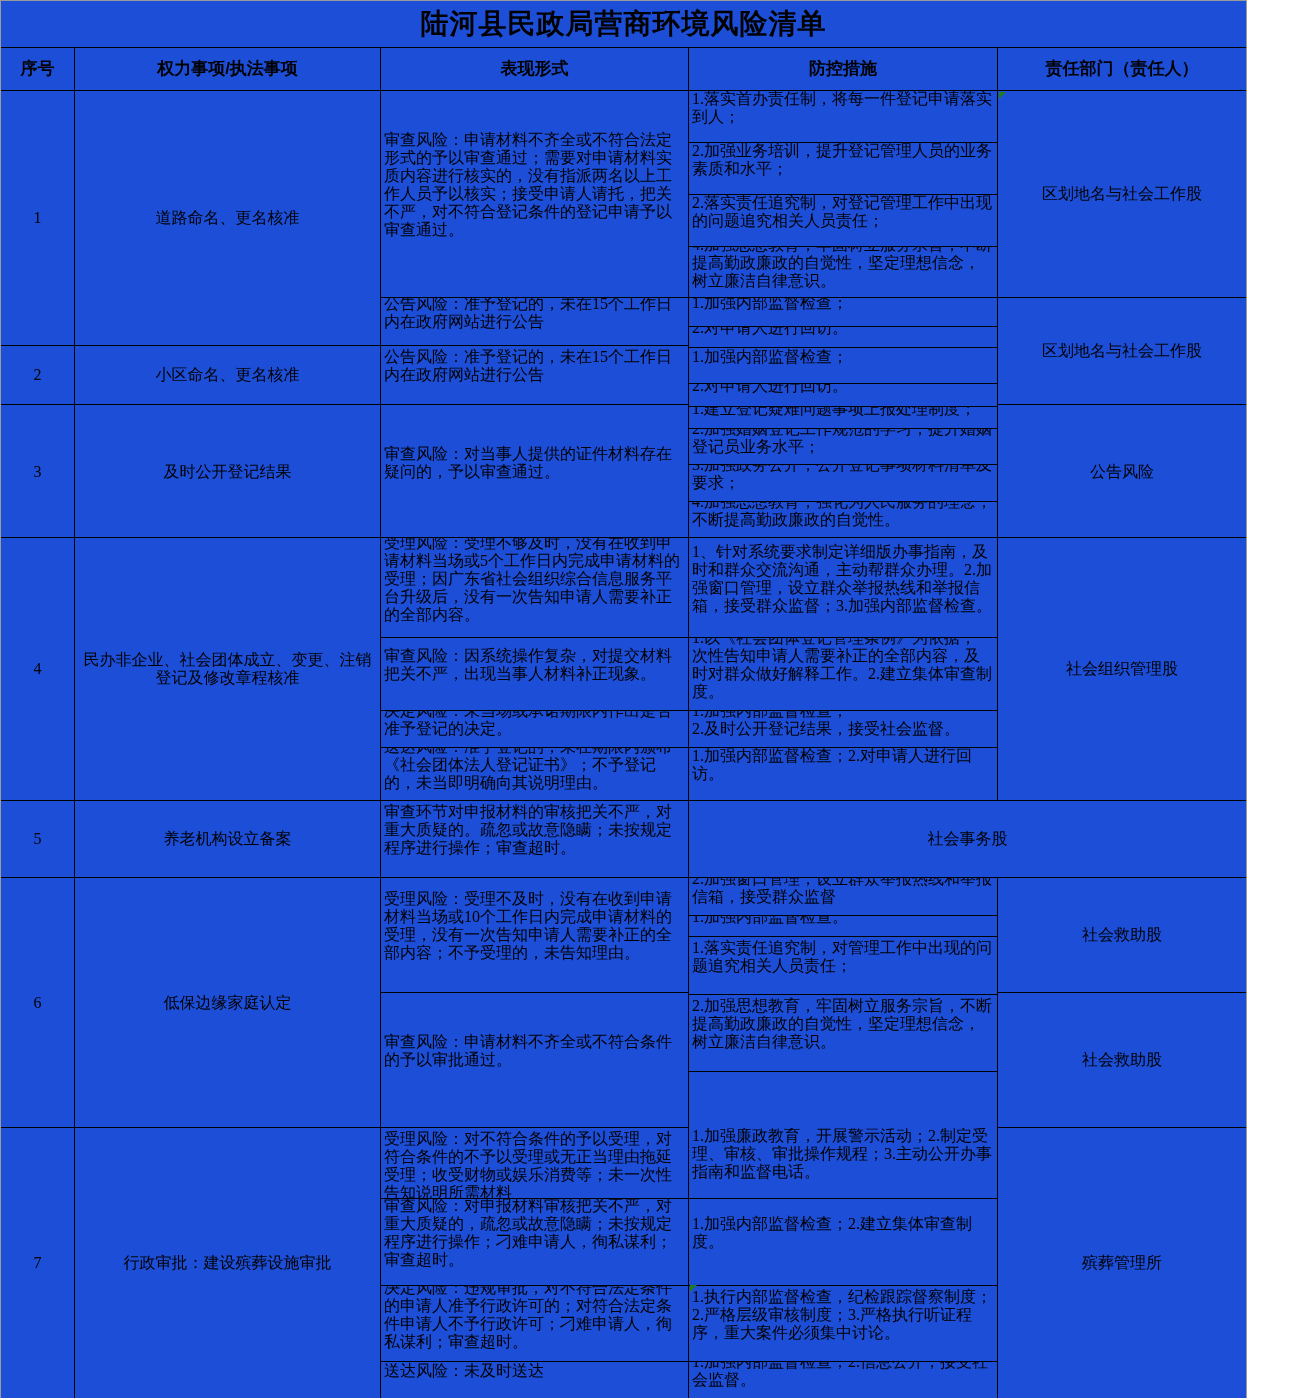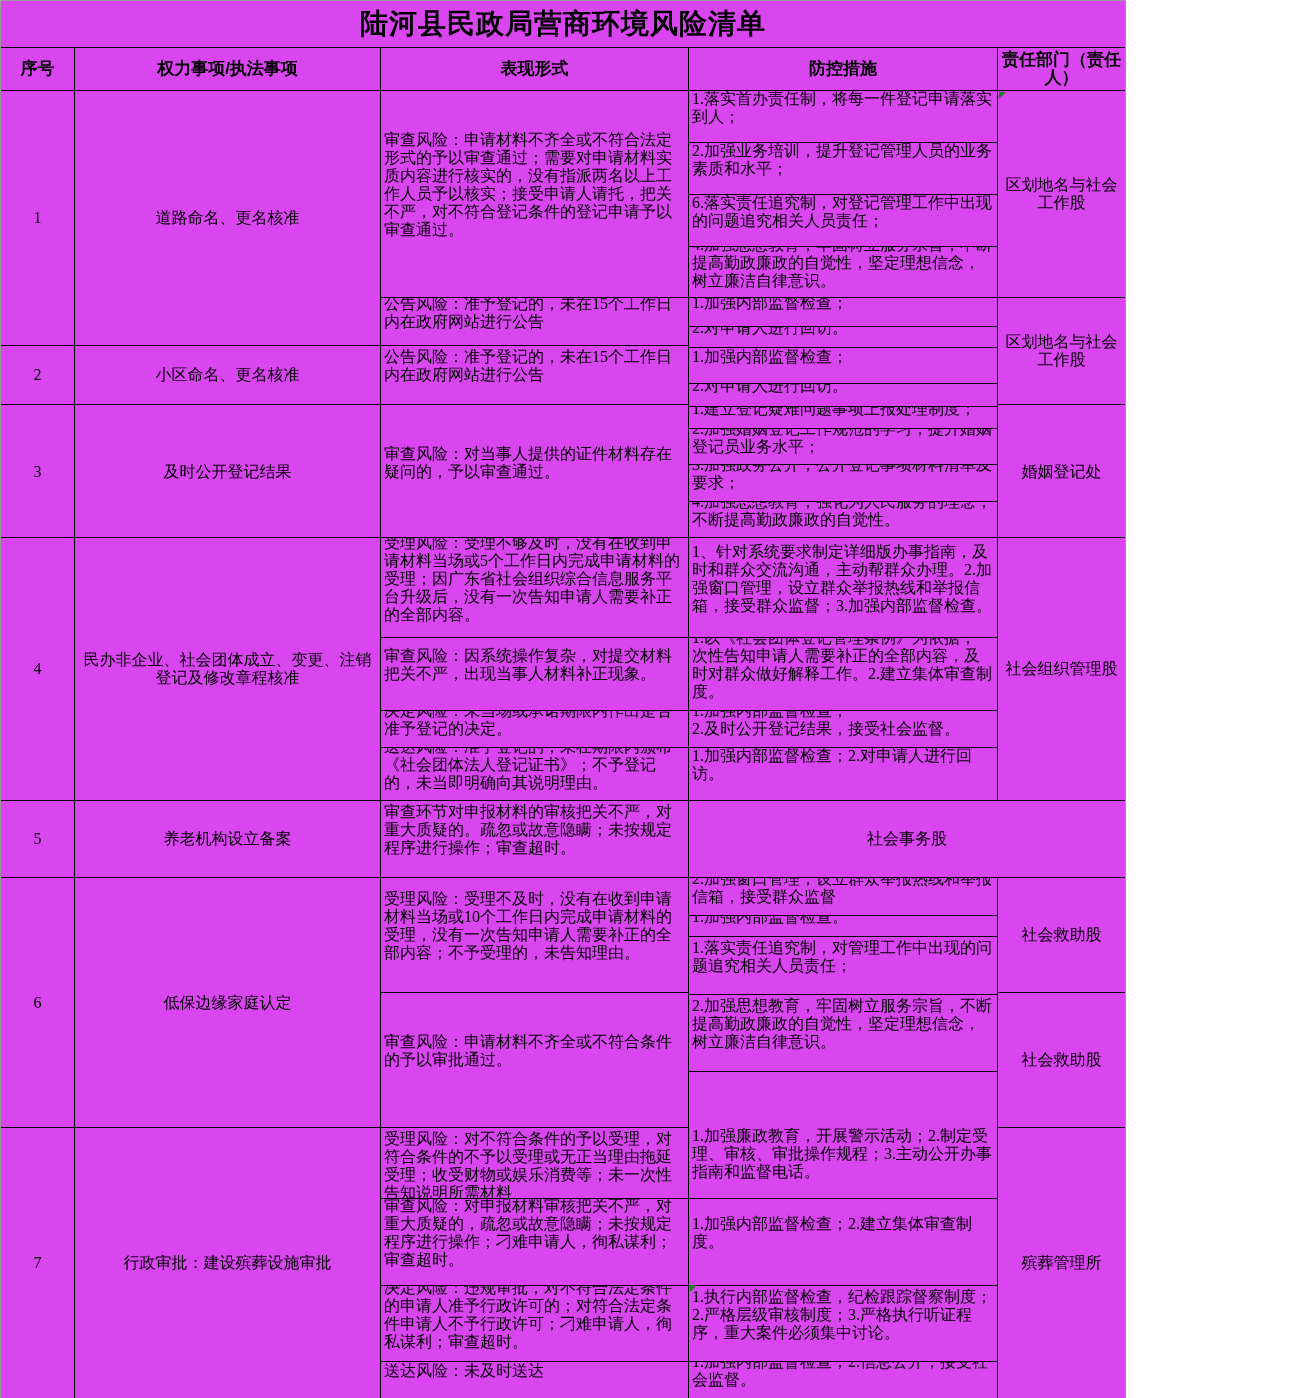--- a/index.html
+++ b/index.html
@@ -1,24 +1,24 @@
 <!DOCTYPE html>
 <html><head>
 <meta charset="utf-8">
 <style>
   html,body{margin:0;padding:0;background:#fff;}
   .page{
     position:relative;
-    width:1126px;
+    width:1247px;
     box-sizing:border-box;
     border:1px solid #9a9a9a;
     border-bottom:none;
     font-family:"Liberation Serif","DejaVu Serif",serif;
     color:#000;
-    background:#d946ef;
+    background:#1d4ed8;
   }
   .title-row{
     box-sizing:border-box;
     height:47px;
     display:flex;align-items:center;justify-content:center;
     border-bottom:1px solid #000;
     overflow:hidden;
   }
   .title-row .t{
     font-size:28px;font-weight:bold;letter-spacing:1px;
@@ -91,21 +91,21 @@
       <div class="cell ctr" style="height:59px">小区命名、更名核准</div>
     </div>
     <div class="col w-form">
       <div class="cell txt" style="height:207px">审查风险：申请材料不齐全或不符合法定形式的予以审查通过；需要对申请材料实质内容进行核实的，没有指派两名以上工作人员予以核实；接受申请人请托，把关不严，对不符合登记条件的登记申请予以审查通过。</div>
       <div class="cell txt" style="height:48px">公告风险：准予登记的，未在15个工作日内在政府网站进行公告</div>
       <div class="cell txt" style="height:59px">公告风险：准予登记的，未在15个工作日内在政府网站进行公告</div>
     </div>
     <div class="col w-meas">
       <div class="cell txt" style="height:52px">1.落实首办责任制，将每一件登记申请落实到人；</div>
       <div class="cell txt" style="height:52px">2.加强业务培训，提升登记管理人员的业务素质和水平；</div>
-      <div class="cell txt" style="height:52px">6.落实责任追究制，对登记管理工作中出现的问题追究相关人员责任；</div>
+      <div class="cell txt" style="height:52px">2.落实责任追究制，对登记管理工作中出现的问题追究相关人员责任；</div>
       <div class="cell txt" style="height:51px">4.加强思想教育，牢固树立服务宗旨，不断提高勤政廉政的自觉性，坚定理想信念，树立廉洁自律意识。</div>
       <div class="cell txt" style="height:29px">1.加强内部监督检查；</div>
       <div class="cell txt" style="height:19px">2.对申请人进行回访。</div>
       <div class="cell txt" style="height:36px">1.加强内部监督检查；</div>
       <div class="cell txt" style="height:23px">2.对申请人进行回访。</div>
     </div>
     <div class="col last">
       <div class="cell ctr" style="height:207px">区划地名与社会工作股</div>
       <div class="cell ctr" style="height:107px">区划地名与社会工作股</div>
     </div>
@@ -121,21 +121,21 @@
     <div class="col w-form">
         <div class="cell txt" style="height:131px">审查风险：对当事人提供的证件材料存在疑问的，予以审查通过。</div>
       </div>
     <div class="col w-meas">
       <div class="cell txt" style="height:22px">1.建立登记疑难问题事项上报处理制度；</div>
       <div class="cell txt" style="height:36px">2.加强婚姻登记工作规范的学习，提升婚姻登记员业务水平；</div>
       <div class="cell txt" style="height:37px">3.加强政务公开，公开登记事项材料清单及要求；</div>
       <div class="cell txt" style="height:36px">4.加强思想教育，强化为人民服务的理念，不断提高勤政廉政的自觉性。</div>
     </div>
     <div class="col last">
-        <div class="cell ctr" style="height:131px">婚姻登记处</div>
+        <div class="cell ctr" style="height:131px">公告风险</div>
       </div>
   </div>
 
   <div class="band">
     <div class="col w-no">
         <div class="cell ctr" style="height:263px">4</div>
       </div>
     <div class="col w-item">
         <div class="cell ctr" style="height:263px">民办非企业、社会团体成立、变更、注销登记及修改章程核准</div>
       </div>

